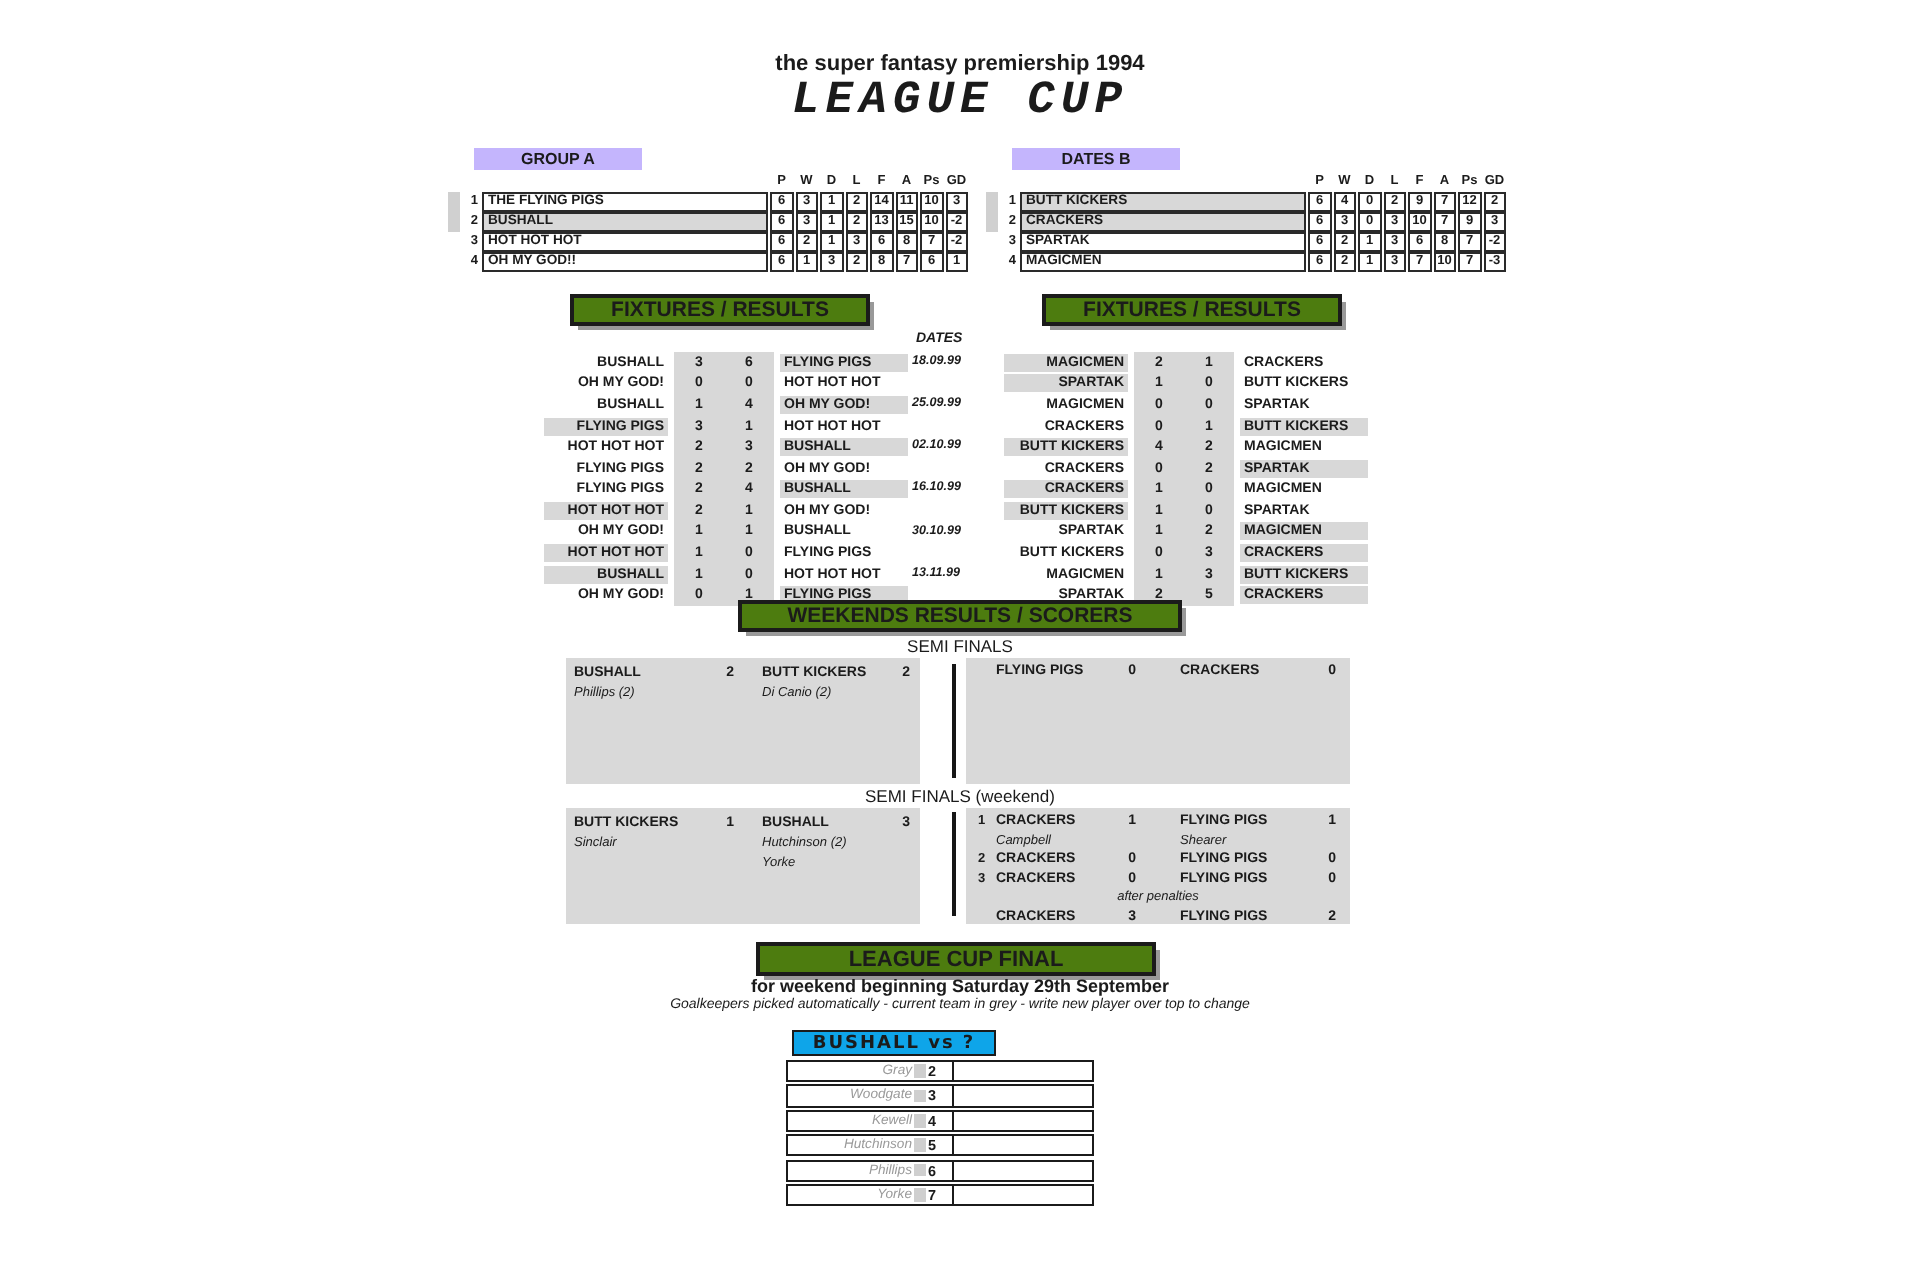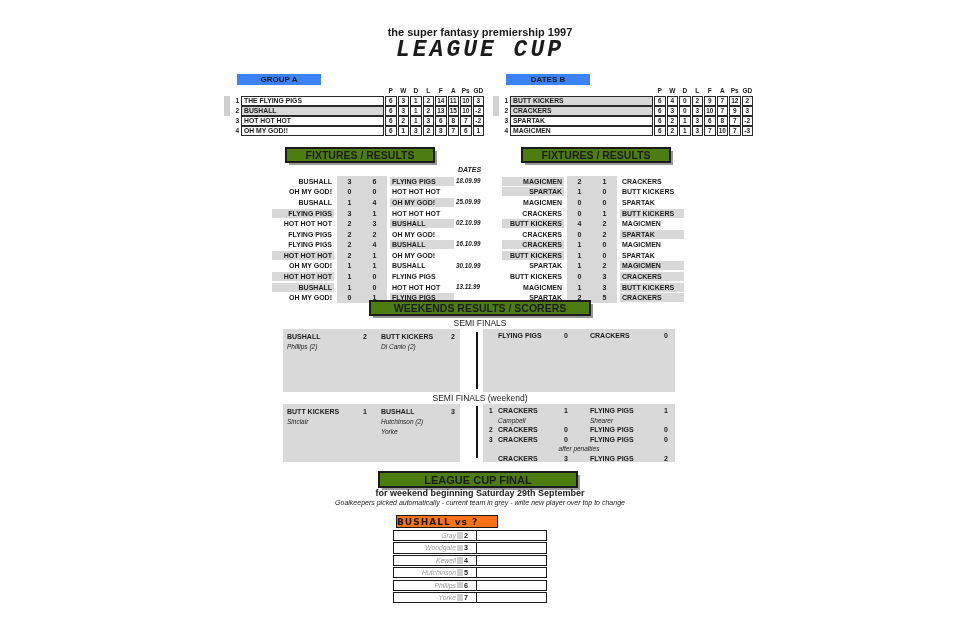--- a/index.html
+++ b/index.html
@@ -8,21 +8,21 @@
        -webkit-font-smoothing:antialiased;}
   .abs{position:absolute;}
   .ctr{left:0;width:960px;text-align:center;}
 
   
   .subtitle{top:26px;font-size:11px;font-weight:bold;}
   .maintitle{top:37px;font-size:23px;font-weight:bold;font-style:italic;
              font-family:Liberation Mono, monospace;letter-spacing:3px;}
 
   
-  .grouplabel{top:74px;width:84px;height:11px;background:#3b82f6;
+  .grouplabel{top:74px;width:84px;height:11px;background:#c4b5fd;
               font-size:8px;font-weight:bold;text-align:center;line-height:11px;}
 
   
   .gtable{top:87px;}
   .grow{display:grid;grid-template-columns:6px 9px 143px repeat(8,11.5px);
         grid-column-gap:1px;height:9px;margin-bottom:1px;align-items:stretch;}
   .ghead{height:8px;}
   .gh{font-size:6.5px;font-weight:bold;text-align:center;line-height:8px;}
   .gm{background:transparent;}
   .gm[data-hl="1"]{background:#d0d0d0;}
@@ -66,37 +66,37 @@
           height:9.6px;align-items:center;}
   .pteam{font-size:7px;font-weight:bold;white-space:nowrap;}
   .pscore{font-size:7px;font-weight:bold;text-align:right;}
   .pnum{font-size:6.5px;font-weight:bold;}
   .pscorer{font-size:6.5px;font-style:italic;font-weight:normal;white-space:nowrap;}
   .pcenter{font-size:6.5px;font-style:italic;text-align:center;height:9.6px;line-height:9.6px;}
 
   
   .weekendline{top:488px;font-size:9px;font-weight:bold;}
   .noteline{top:499px;font-size:7px;font-style:italic;}
-  .matchupbox{left:396px;top:515px;width:102px;height:13px;background:#f97316;
+  .matchupbox{left:396px;top:515px;width:102px;height:13px;background:#0ea5e9;
               border:1px solid #1b1b1b;font-family:"DejaVu Sans",sans-serif;
-              font-size:9px;font-weight:bold;text-align:left;line-height:12px;
+              font-size:9px;font-weight:bold;text-align:center;line-height:12px;
               letter-spacing:1px;box-sizing:border-box;}
   .ptable{left:393px;top:530px;width:154px;}
   .plrow{display:grid;grid-template-columns:62px 8px 12px 1fr;border:1px solid #1b1b1b;
          height:9.2px;margin-bottom:1.2px;align-items:center;background:#fff;}
   .plname{font-size:6.8px;font-style:italic;color:#9a9a9a;text-align:right;
           white-space:nowrap;line-height:9px;}
   .plbox{width:6px;height:6.5px;background:#cfcfcf;margin-left:1px;}
   .plnum{font-size:7.2px;font-weight:bold;text-align:left;}
   .plblank{border-left:1px solid #1b1b1b;height:100%;}
 </style>
 </head>
 <body>
 
-<div class="abs ctr subtitle">the super fantasy premiership 1997</div>
+<div class="abs ctr subtitle">the super fantasy premiership 1994</div>
 <div class="abs ctr maintitle">LEAGUE CUP</div>
 
 <div class="abs grouplabel" style="left:237px">GROUP A</div>
 <div class="abs grouplabel" style="left:506px">DATES B</div>
 
 <div class="abs gtable" style="left:224px">
   <div class="grow ghead">
     <div class="gm"></div>
       <div class="gr"></div>
       <div></div>

